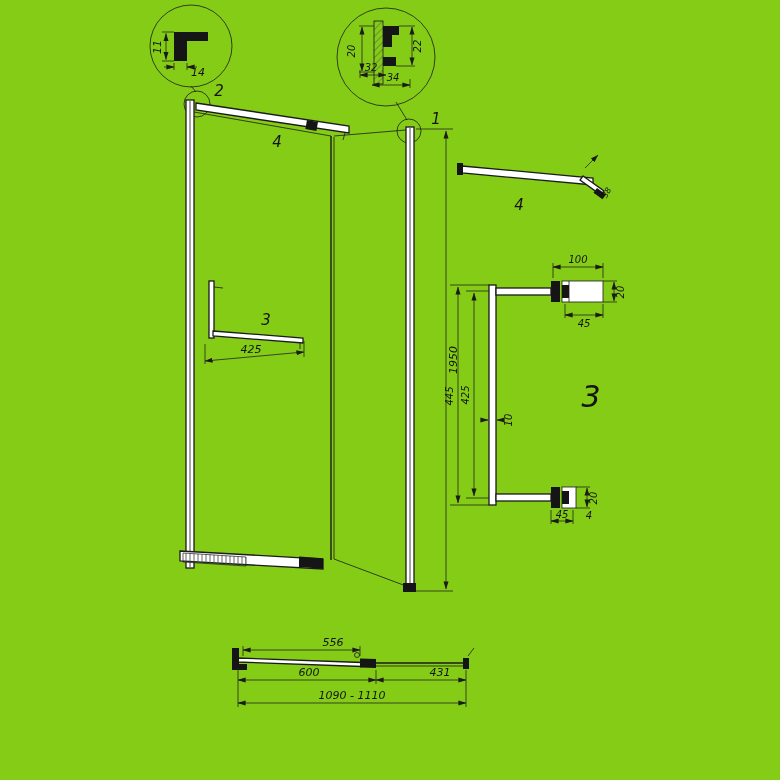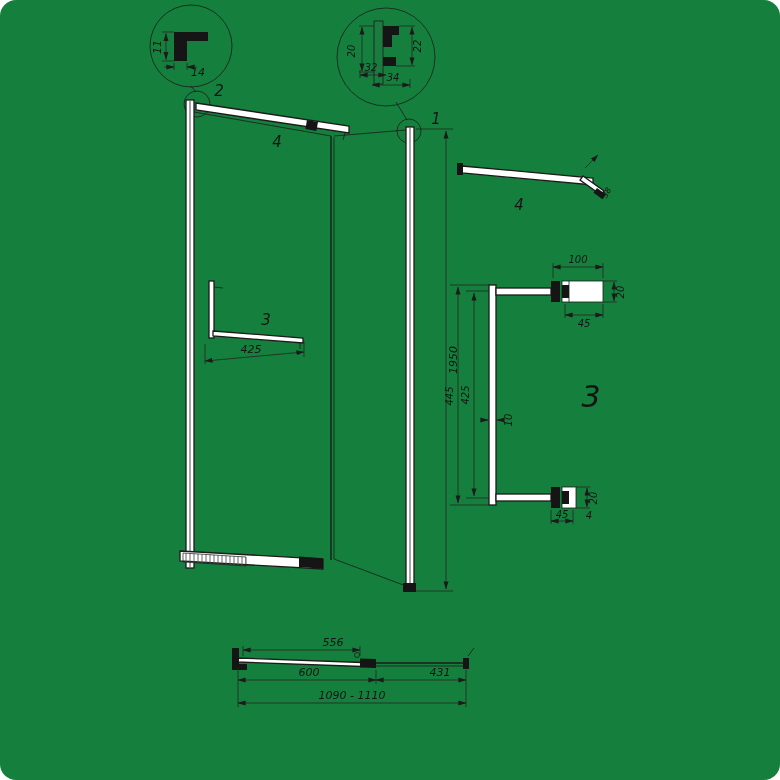--- a/index.html
+++ b/index.html
@@ -1,16 +1,16 @@
 <!DOCTYPE html>
 <html><head>
 <meta charset="utf-8">
 <style>
   html,body { margin:0; padding:0; background:#ffffff; }
-  .canvas { width:780px; height:780px; background:#15803d; position:relative; overflow:hidden;border-radius:16px; }
+  .canvas { width:780px; height:780px; background:#84cc16; position:relative; overflow:hidden; }
   svg { display:block; }
   .ln    { stroke:#1b1b1b; stroke-width:1.4; fill:none; }
   .lnw   { stroke:#1b1b1b; stroke-width:1.3; fill:#ffffff; }
   .thin  { stroke:#1b1b1b; stroke-width:0.8; fill:none; }
   .thinw { stroke:#1b1b1b; stroke-width:0.8; fill:#ffffff; }
   .dim   { stroke:#232323; stroke-width:0.8; fill:none; }
   .blk   { fill:#151515; stroke:none; }
   text { font-family:"DejaVu Sans","Liberation Sans",sans-serif; fill:#141414; }
   .dt   { font-size:11px; font-style:italic; text-anchor:middle; }
   .dts  { font-size:10px; font-style:italic; text-anchor:middle; }

